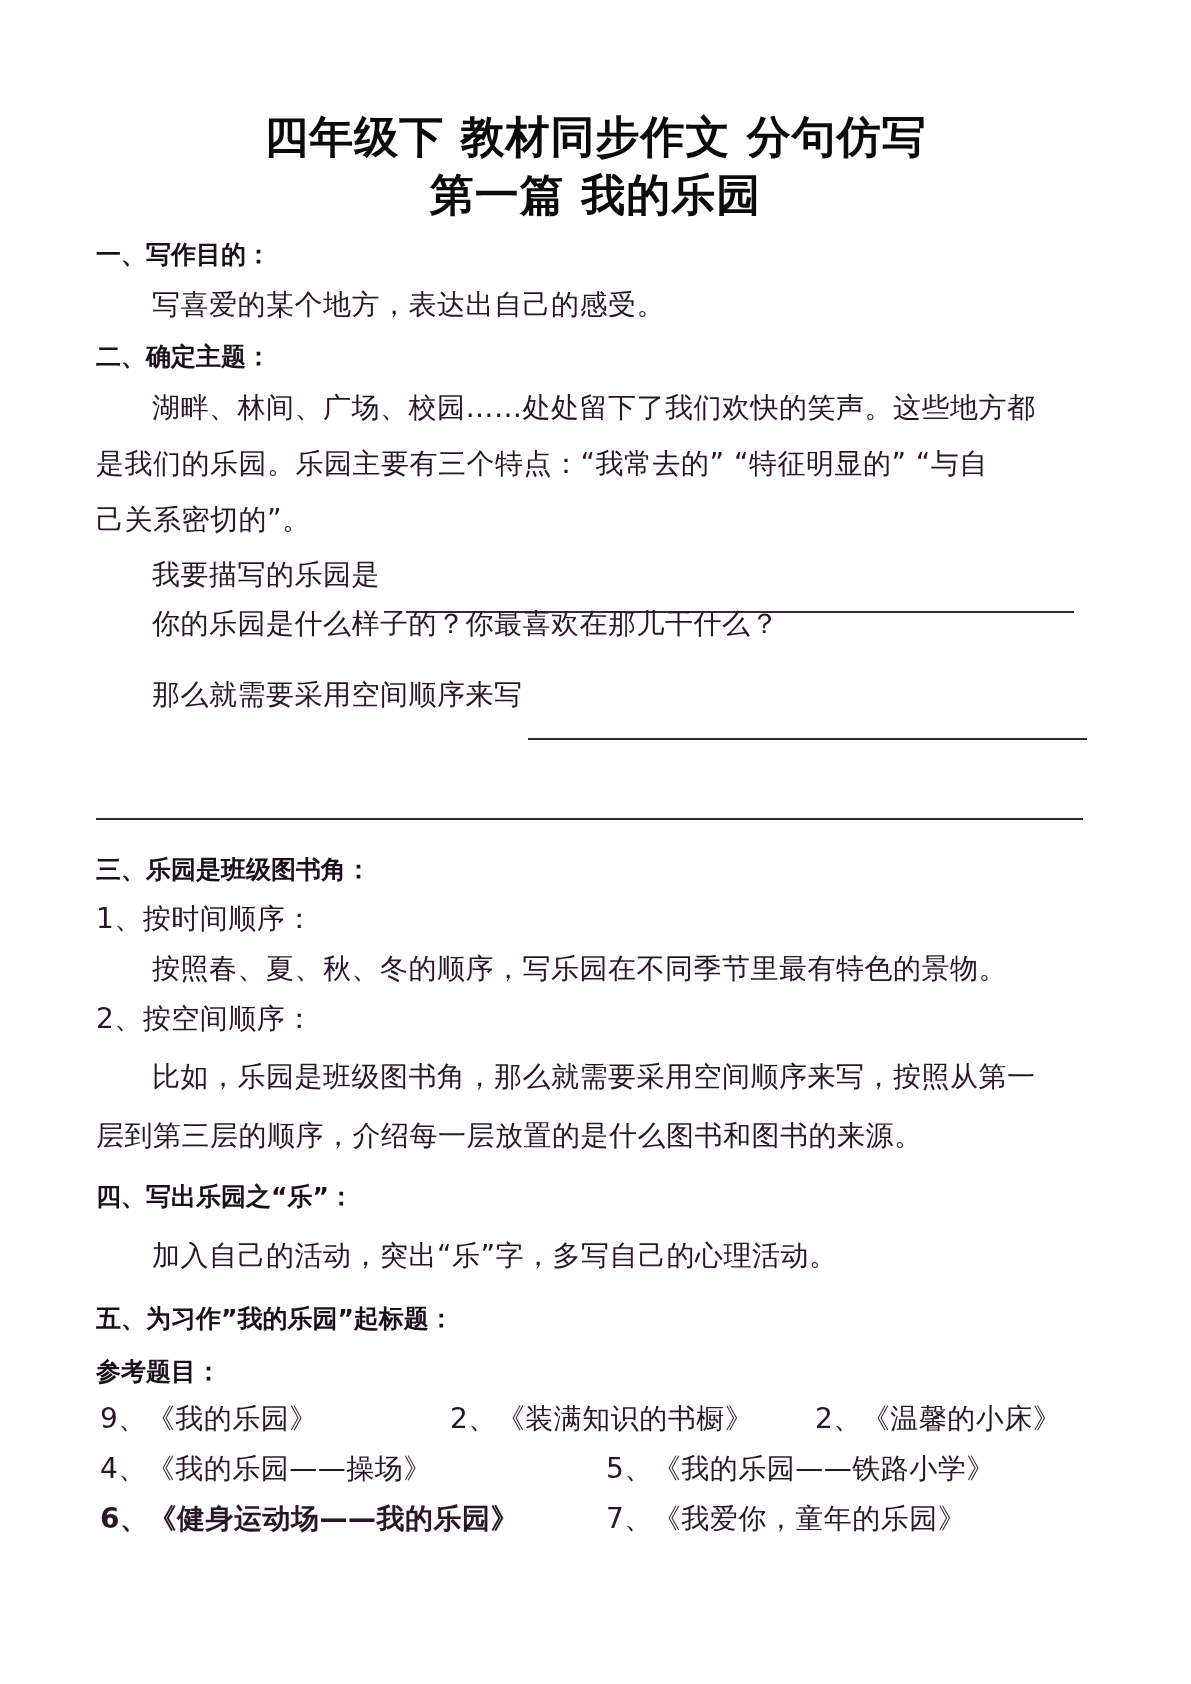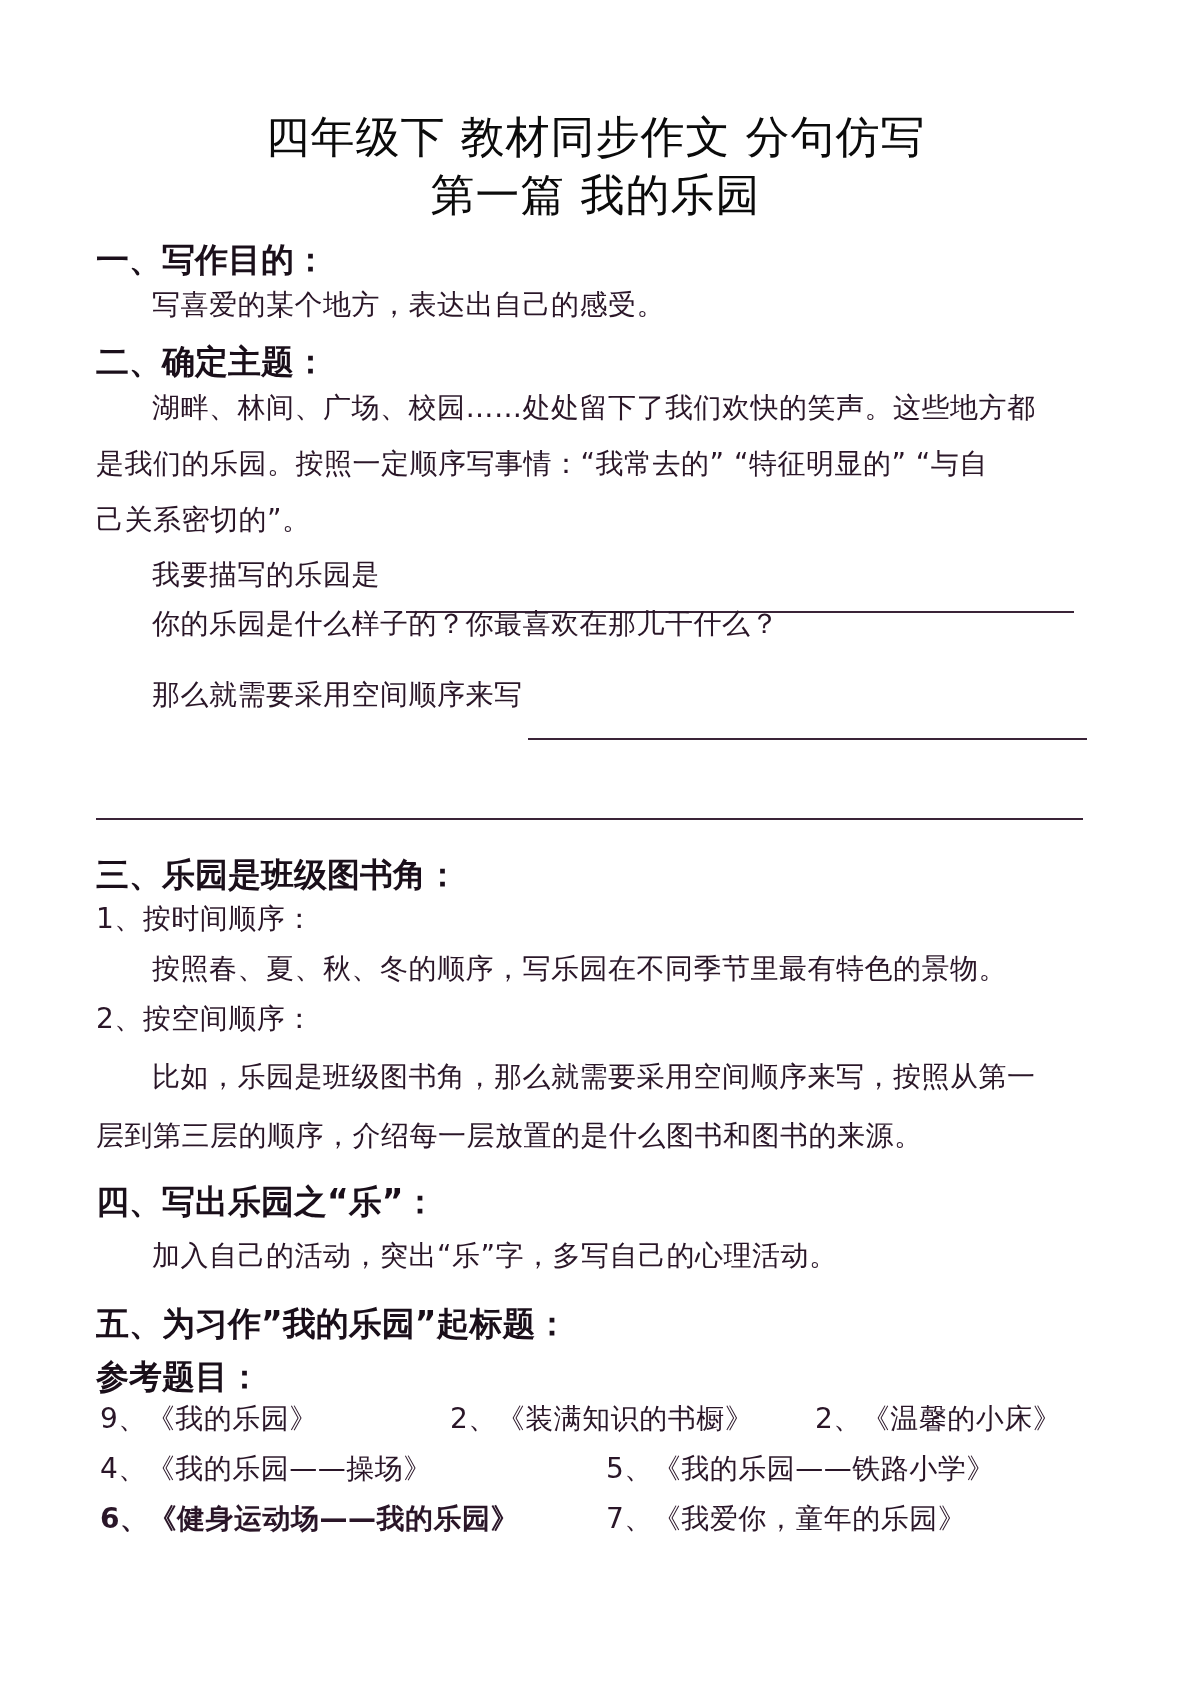--- a/index.html
+++ b/index.html
@@ -1,37 +1,37 @@
 <!DOCTYPE html>
 <html><head>
 <meta charset="utf-8">
 <style>
   html, body { margin: 0; padding: 0; background: #ffffff; }
   body { width: 1191px; height: 1684px; position: relative; overflow: hidden;
          font-family: "DejaVu Sans", "Liberation Sans", sans-serif; color: #2a1628; }
   .abs { position: absolute; white-space: nowrap; }
-  .title { font-weight: normal; font-size: 44px; color: #0b0b0b; left: 0; width: 1191px; text-align: center; letter-spacing: 1px; }
-  .heading { font-weight: bold; font-size: 33px; color: #1a0f1a; }
+  .title { font-weight: bold; font-size: 44px; color: #0b0b0b; left: 0; width: 1191px; text-align: center; letter-spacing: 1px; }
+  .heading { font-weight: bold; font-size: 25px; color: #1a0f1a; }
   .body { font-size: 28px; color: #2a1628; letter-spacing: 0.5px; }
   .line { position: absolute; height: 2px; background: #3a2438; }
 </style>
 </head>
 <body>
 
 <div>
 
   <div class="abs title" style="top:108px;">四年级下  教材同步作文  分句仿写</div>
   <div class="abs title" style="top:166px;">第一篇  我的乐园</div>
 
   <div class="abs heading" style="left:96px; top:238px;">一、写作目的：</div>
   <div class="abs body" style="left:152px; top:286px;">写喜爱的某个地方，表达出自己的感受。</div>
 
   <div class="abs heading" style="left:96px; top:340px;">二、确定主题：</div>
   <div class="abs body" style="left:152px; top:389px;">湖畔、林间、广场、校园……处处留下了我们欢快的笑声。这些地方都</div>
-  <div class="abs body" style="left:96px; top:445px;">是我们的乐园。按照一定顺序写事情：“我常去的”  “特征明显的”  “与自</div>
+  <div class="abs body" style="left:96px; top:445px;">是我们的乐园。乐园主要有三个特点：“我常去的”  “特征明显的”  “与自</div>
   <div class="abs body" style="left:96px; top:501px;">己关系密切的”。</div>
 
   <div class="abs body" style="left:152px; top:556px;">我要描写的乐园是</div>
   <div class="line" style="left:406px; top:611px; width:668px;"></div>
 
   <div class="abs body" style="left:152px; top:605px;">你的乐园是什么样子的？你最喜欢在那儿干什么？</div>
 
   <div class="abs body" style="left:152px; top:676px;">那么就需要采用空间顺序来写</div>
   <div class="line" style="left:528px; top:738px; width:559px;"></div>
 

